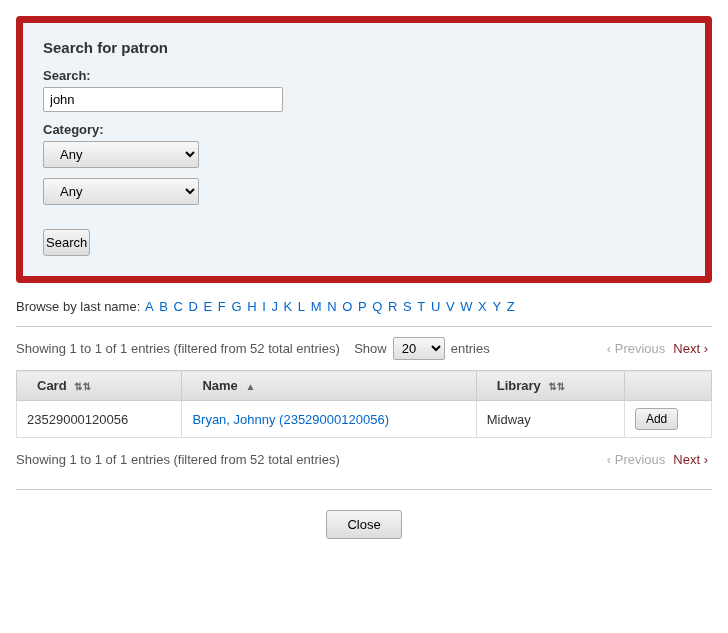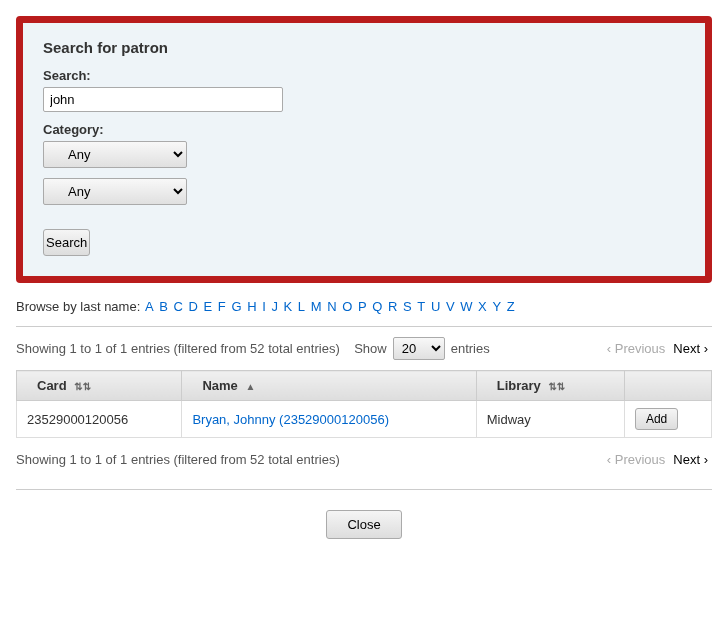--- a/index.html
+++ b/index.html
@@ -45,22 +45,22 @@
     .form-group input[type="text"] {
       width: 240px;
       padding: 4px 6px;
       border: 1px solid #aaa;
       border-radius: 2px;
       font-size: 13px;
       background: #fff;
     }
 
     .form-group select {
-      width: 144px;
-      padding: 4px 20px;
+      width: 156px;
+      padding: 4px 12px;
       border: 1px solid #aaa;
       border-radius: 2px;
       font-size: 13px;
       background: linear-gradient(to bottom, #f8f8f8, #e0e0e0);
     }
 
     .search-btn {
       margin-top: 14px;
       padding: 5px 2px;
       border: 1px solid #aaa;
@@ -115,21 +115,21 @@
     }
 
     .pagination {
       display: flex;
       gap: 0;
       align-items: center;
       justify-content: flex-end;
     }
 
     .pagination a {
-      color: #000000;
+      color: #7f1d1d;
       text-decoration: none;
       font-size: 13px;
       padding: 2px 4px;
     }
 
     .pagination .disabled {
       color: #aaa;
       cursor: default;
     }
 

